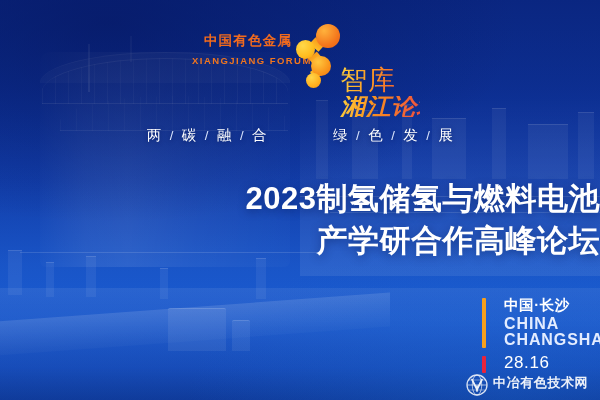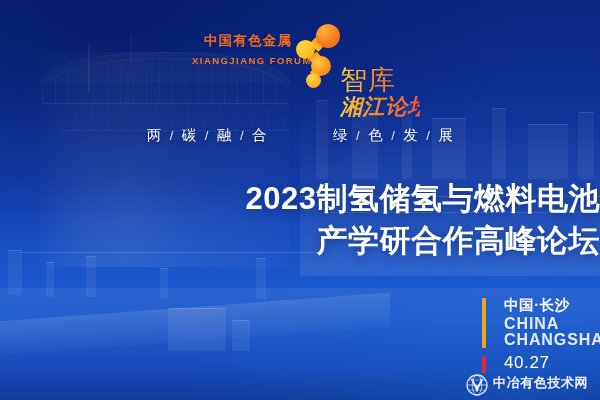--- a/index.html
+++ b/index.html
@@ -226,21 +226,21 @@
     background: linear-gradient(100deg, #ffd33e 0%, #fb9a23 38%, #f3622f 72%, #ef4060 100%);
     -webkit-background-clip: text;
     background-clip: text;
     color: transparent;
     -webkit-text-fill-color: transparent;
   }
   .logo-xj {
     margin-top: 1px;
     font-family: "Liberation Serif", "DejaVu Serif", serif;
     font-style: italic;
-    font-size: 22px;
+    font-size: 25px;
     line-height: 21px;
     font-weight: 700;
     letter-spacing: 0.5px;
     white-space: nowrap;
     background: linear-gradient(100deg, #ffcf3c 0%, #f8901f 42%, #f0513f 100%);
     -webkit-background-clip: text;
     background-clip: text;
     color: transparent;
     -webkit-text-fill-color: transparent;
   }
@@ -431,21 +431,21 @@
     <span class="title-l2">产学研合作高峰论坛</span>
   </div>
 
   <div class="place">
     <div class="place-row">
       <span class="bar bar-orange"></span>
       <span class="bar bar-red"></span>
       <div class="place-cn">中国·长沙</div>
       <div class="place-en">CHINA</div>
       <div class="place-en">CHANGSHA</div>
-      <div class="place-date">40.27</div>
+      <div class="place-date">28.16</div>
     </div>
   </div>
 
   <div class="watermark">
     <span class="wm-globe">
       <svg viewBox="0 0 44 44" width="22" height="22" aria-hidden="true">
         <circle cx="22" cy="22" r="20" fill="none" stroke="#ffffff" stroke-width="2.6" opacity="0.9"></circle>
         <ellipse cx="22" cy="22" rx="9.5" ry="20" fill="none" stroke="#ffffff" stroke-width="1.8" opacity="0.75"></ellipse>
         <line x1="2" y1="22" x2="42" y2="22" stroke="#ffffff" stroke-width="1.8" opacity="0.75"></line>
         <line x1="5" y1="12" x2="39" y2="12" stroke="#ffffff" stroke-width="1.4" opacity="0.6"></line>

